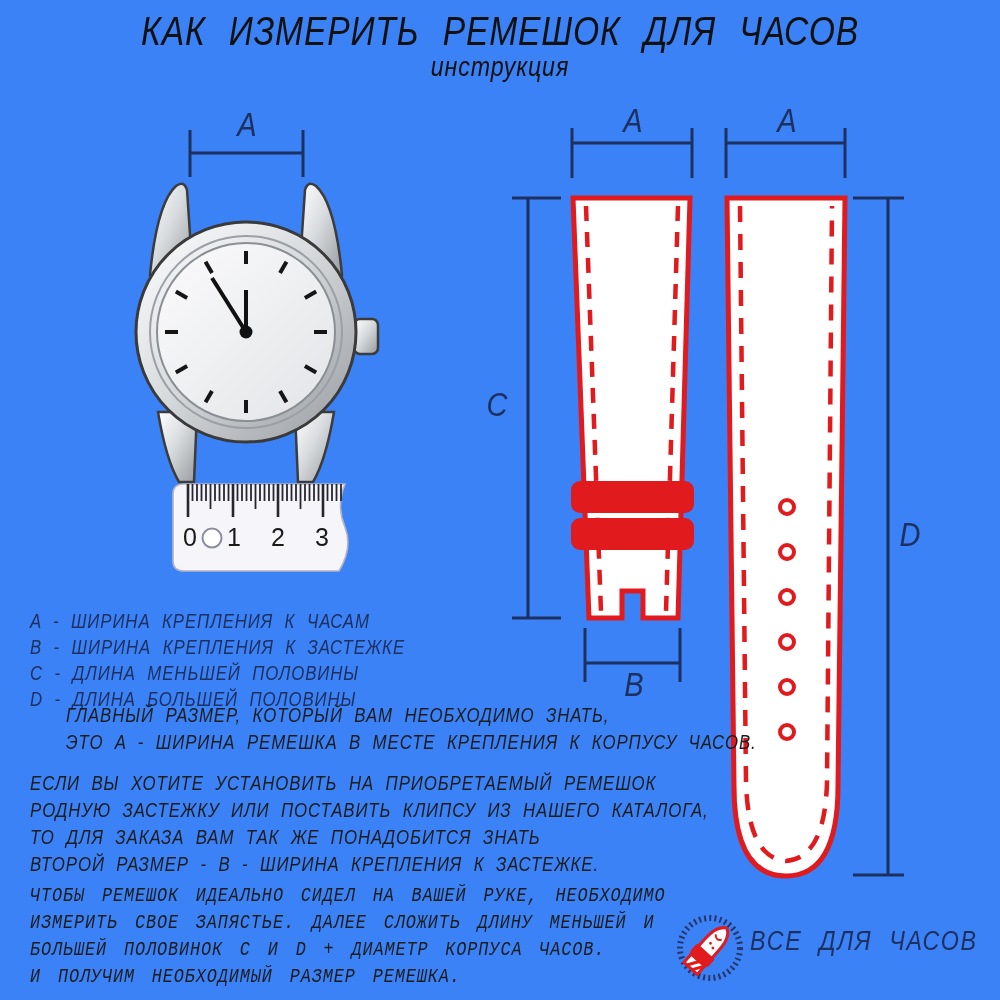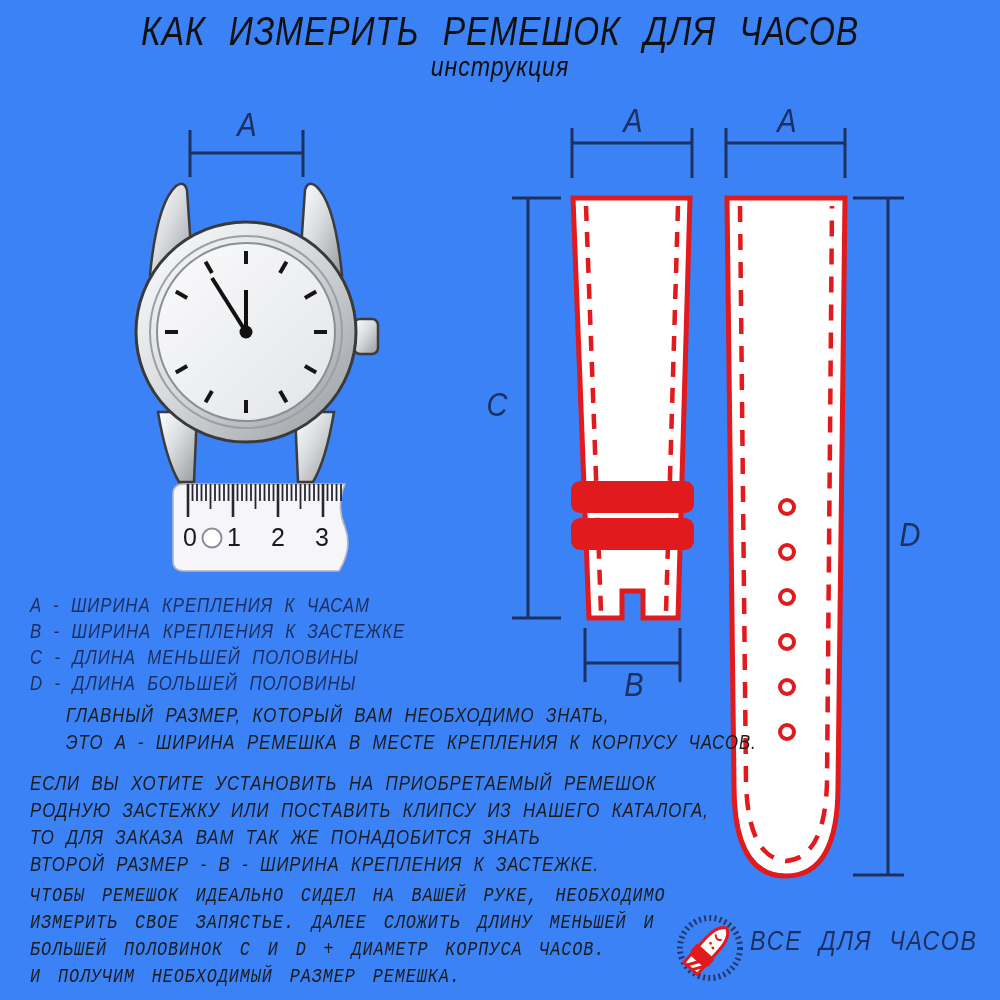--- a/index.html
+++ b/index.html
@@ -5,21 +5,21 @@
   html,body{margin:0;padding:0;background:#fff;}
   .page{position:relative;width:1000px;height:1000px;background:#3b82f6;overflow:hidden;
         font-family:"Liberation Sans",sans-serif;}
   .abs{position:absolute;}
   .ttl{left:0;right:0;top:8px;text-align:center;font-style:italic;font-size:41px;
        color:#111;letter-spacing:1px;word-spacing:16px;transform:scaleX(0.82);white-space:nowrap;}
   .sub{left:0;right:0;top:52px;text-align:center;font-style:italic;font-size:27px;
        color:#111;letter-spacing:1px;transform:scaleX(0.86);}
   .dim{font-style:italic;font-size:33px;color:#1d3060;transform:translateX(-50%) scaleX(0.88);
        white-space:nowrap;}
-  .legend{left:30px;top:592px;color:#1d3060;}
+  .legend{left:30px;top:608px;color:#1d3060;}
   .para{left:30px;color:#1c1c1c;}
   .tline{font-style:italic;font-size:20px;line-height:26px;letter-spacing:1.1px;
          word-spacing:7px;transform:scaleX(0.84);transform-origin:0 50%;white-space:nowrap;}
   .para .tline{line-height:27px;}
   .rnum{font-size:25px;color:#1a1a1a;transform:translateX(-50%);}
   .logo-text{left:750px;top:926px;font-style:italic;font-size:27px;color:#1d3060;
              letter-spacing:2px;word-spacing:10px;transform:scaleX(0.86);transform-origin:0 50%;
              white-space:nowrap;}
   svg{position:absolute;left:0;top:0;}
 </style>

